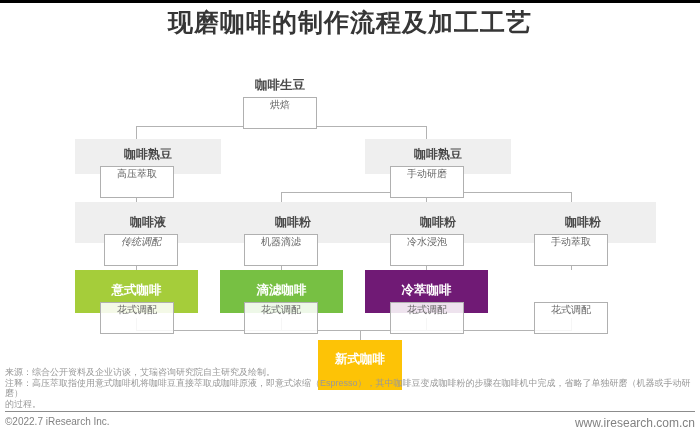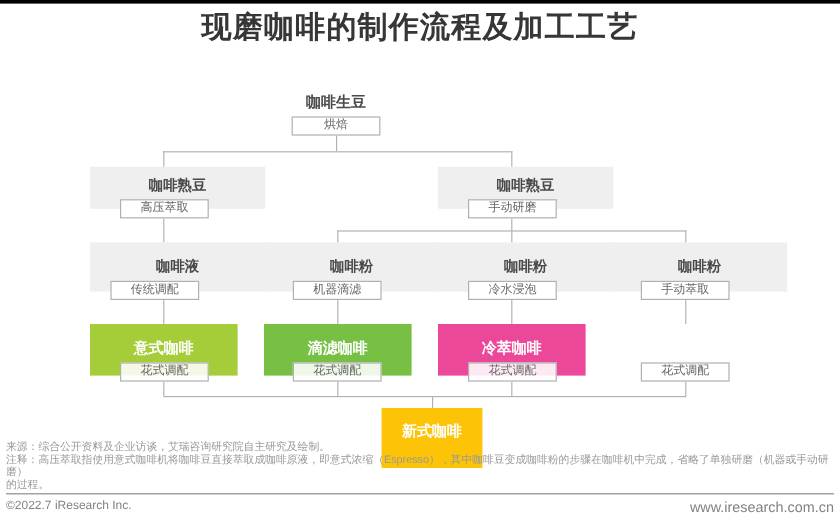--- a/index.html
+++ b/index.html
@@ -23,21 +23,21 @@
   .gbox .lbl{
     position:absolute;left:0;right:0;text-align:center;
     font-weight:bold;font-size:12px;color:#4a4a4a;
   }
   .cbox{position:absolute;width:123px;height:43px;top:270px;}
   .cbox .lbl{
     position:absolute;left:0;right:0;top:12px;text-align:center;
     font-weight:bold;font-size:12.5px;color:#ffffff;
   }
   .pbox{
-    position:absolute;width:74px;height:16px;box-sizing:border-box;
+    position:absolute;width:74px;height:32px;box-sizing:border-box;
     background:#ffffff;border:1px solid #b0b0b0;
     font-size:10px;color:#666;text-align:center;line-height:14px;
   }
   .pbox.overlay{background:rgba(255,255,255,0.88);}
   .final-box{
     position:absolute;left:318px;top:340px;width:84px;height:50px;
     text-align:center;line-height:38px;font-size:12.5px;font-weight:bold;color:#fff;
   }
   .notes{
     position:absolute;left:5px;top:367px;width:692px;
@@ -85,21 +85,21 @@
   <div class="pbox" style="left:100px;top:166px;">高压萃取</div>
 
   <div class="gbox" style="left:365px;top:139px;height:35px;">
     <div class="lbl" style="top:7px;">咖啡熟豆</div>
   </div>
   <div class="pbox" style="left:390px;top:166px;">手动研磨</div>
 
   <div class="gbox" style="left:75px;top:202px;height:41px;">
     <div class="lbl" style="top:12px;">咖啡液</div>
   </div>
-  <div class="pbox" style="left:92px;top:234px;">传统调配</div>
+  <div class="pbox" style="left:104px;top:234px;font-style:italic;">传统调配</div>
 
   <div class="gbox" style="left:220px;top:202px;height:41px;">
     <div class="lbl" style="top:12px;">咖啡粉</div>
   </div>
   <div class="pbox" style="left:244px;top:234px;">机器滴滤</div>
 
   <div class="gbox" style="left:365px;top:202px;height:41px;">
     <div class="lbl" style="top:12px;">咖啡粉</div>
   </div>
   <div class="pbox" style="left:390px;top:234px;">冷水浸泡</div>
@@ -112,21 +112,21 @@
   <div class="cbox" style="left: 75px; background: rgb(165, 205, 58);">
     <div class="lbl">意式咖啡</div>
   </div>
   <div class="pbox overlay" style="left:100px;top:302px;">花式调配</div>
 
   <div class="cbox" style="left: 220px; background: rgb(119, 192, 67);">
     <div class="lbl">滴滤咖啡</div>
   </div>
   <div class="pbox overlay" style="left:244px;top:302px;">花式调配</div>
 
-  <div class="cbox" style="left: 365px; background: #ec4899;">
+  <div class="cbox" style="left: 365px; background: #701a75;">
     <div class="lbl">冷萃咖啡</div>
   </div>
   <div class="pbox overlay" style="left:390px;top:302px;">花式调配</div>
 
   <div class="pbox overlay" style="left:534px;top:302px;">花式调配</div>
 
   <div class="final-box" style="background: rgb(253, 195, 6);">新式咖啡</div>
 
   <div class="notes">
     <div>来源：综合公开资料及企业访谈，艾瑞咨询研究院自主研究及绘制。</div>

